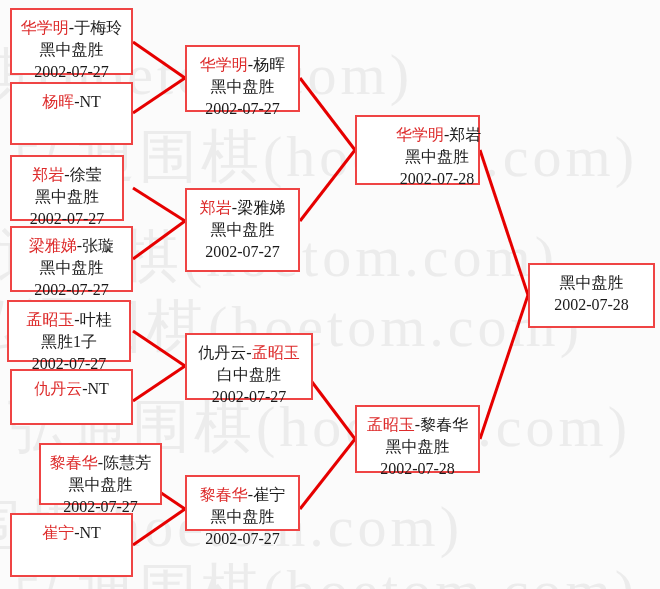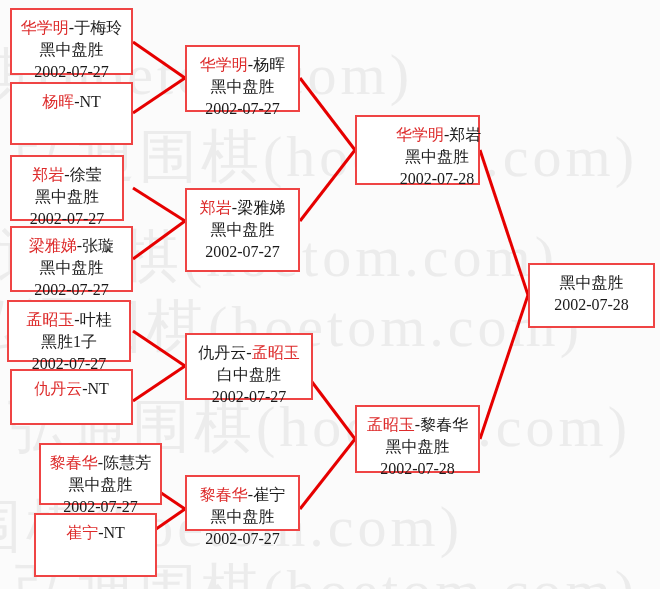--- a/index.html
+++ b/index.html
@@ -101,21 +101,21 @@
         <div class="match-line">2002-07-27</div>
       </div>
       <div class="match-box" style="left: 10px; top: 369px; width: 123px; height: 56px;">
         <div class="match-line"><span class="player-winner">仇丹云</span><span>-</span><span class="player-loser">NT</span></div>
       </div>
       <div class="match-box" style="left: 10px; top: 443px; width: 123px; height: 62px; margin-left: 29px;">
         <div class="match-line"><span class="player-winner">黎春华</span><span>-</span><span class="player-loser">陈慧芳</span></div>
         <div class="match-line">黑中盘胜</div>
         <div class="match-line">2002-07-27</div>
       </div>
-      <div class="match-box" style="left: 10px; top: 513px; width: 123px; height: 64px; margin-left: 24px;">
+      <div class="match-box" style="left: 10px; top: 513px; width: 123px; height: 64px;">
         <div class="match-line"><span class="player-winner">崔宁</span><span>-</span><span class="player-loser">NT</span></div>
       </div>
       <div class="match-box" style="left: 185px; top: 45px; width: 115px; height: 67px;">
         <div class="match-line"><span class="player-winner">华学明</span><span>-</span><span class="player-loser">杨晖</span></div>
         <div class="match-line">黑中盘胜</div>
         <div class="match-line">2002-07-27</div>
       </div>
       <div class="match-box" style="left: 185px; top: 188px; width: 115px; height: 84px;">
         <div class="match-line"><span class="player-winner">郑岩</span><span>-</span><span class="player-loser">梁雅娣</span></div>
         <div class="match-line">黑中盘胜</div>

